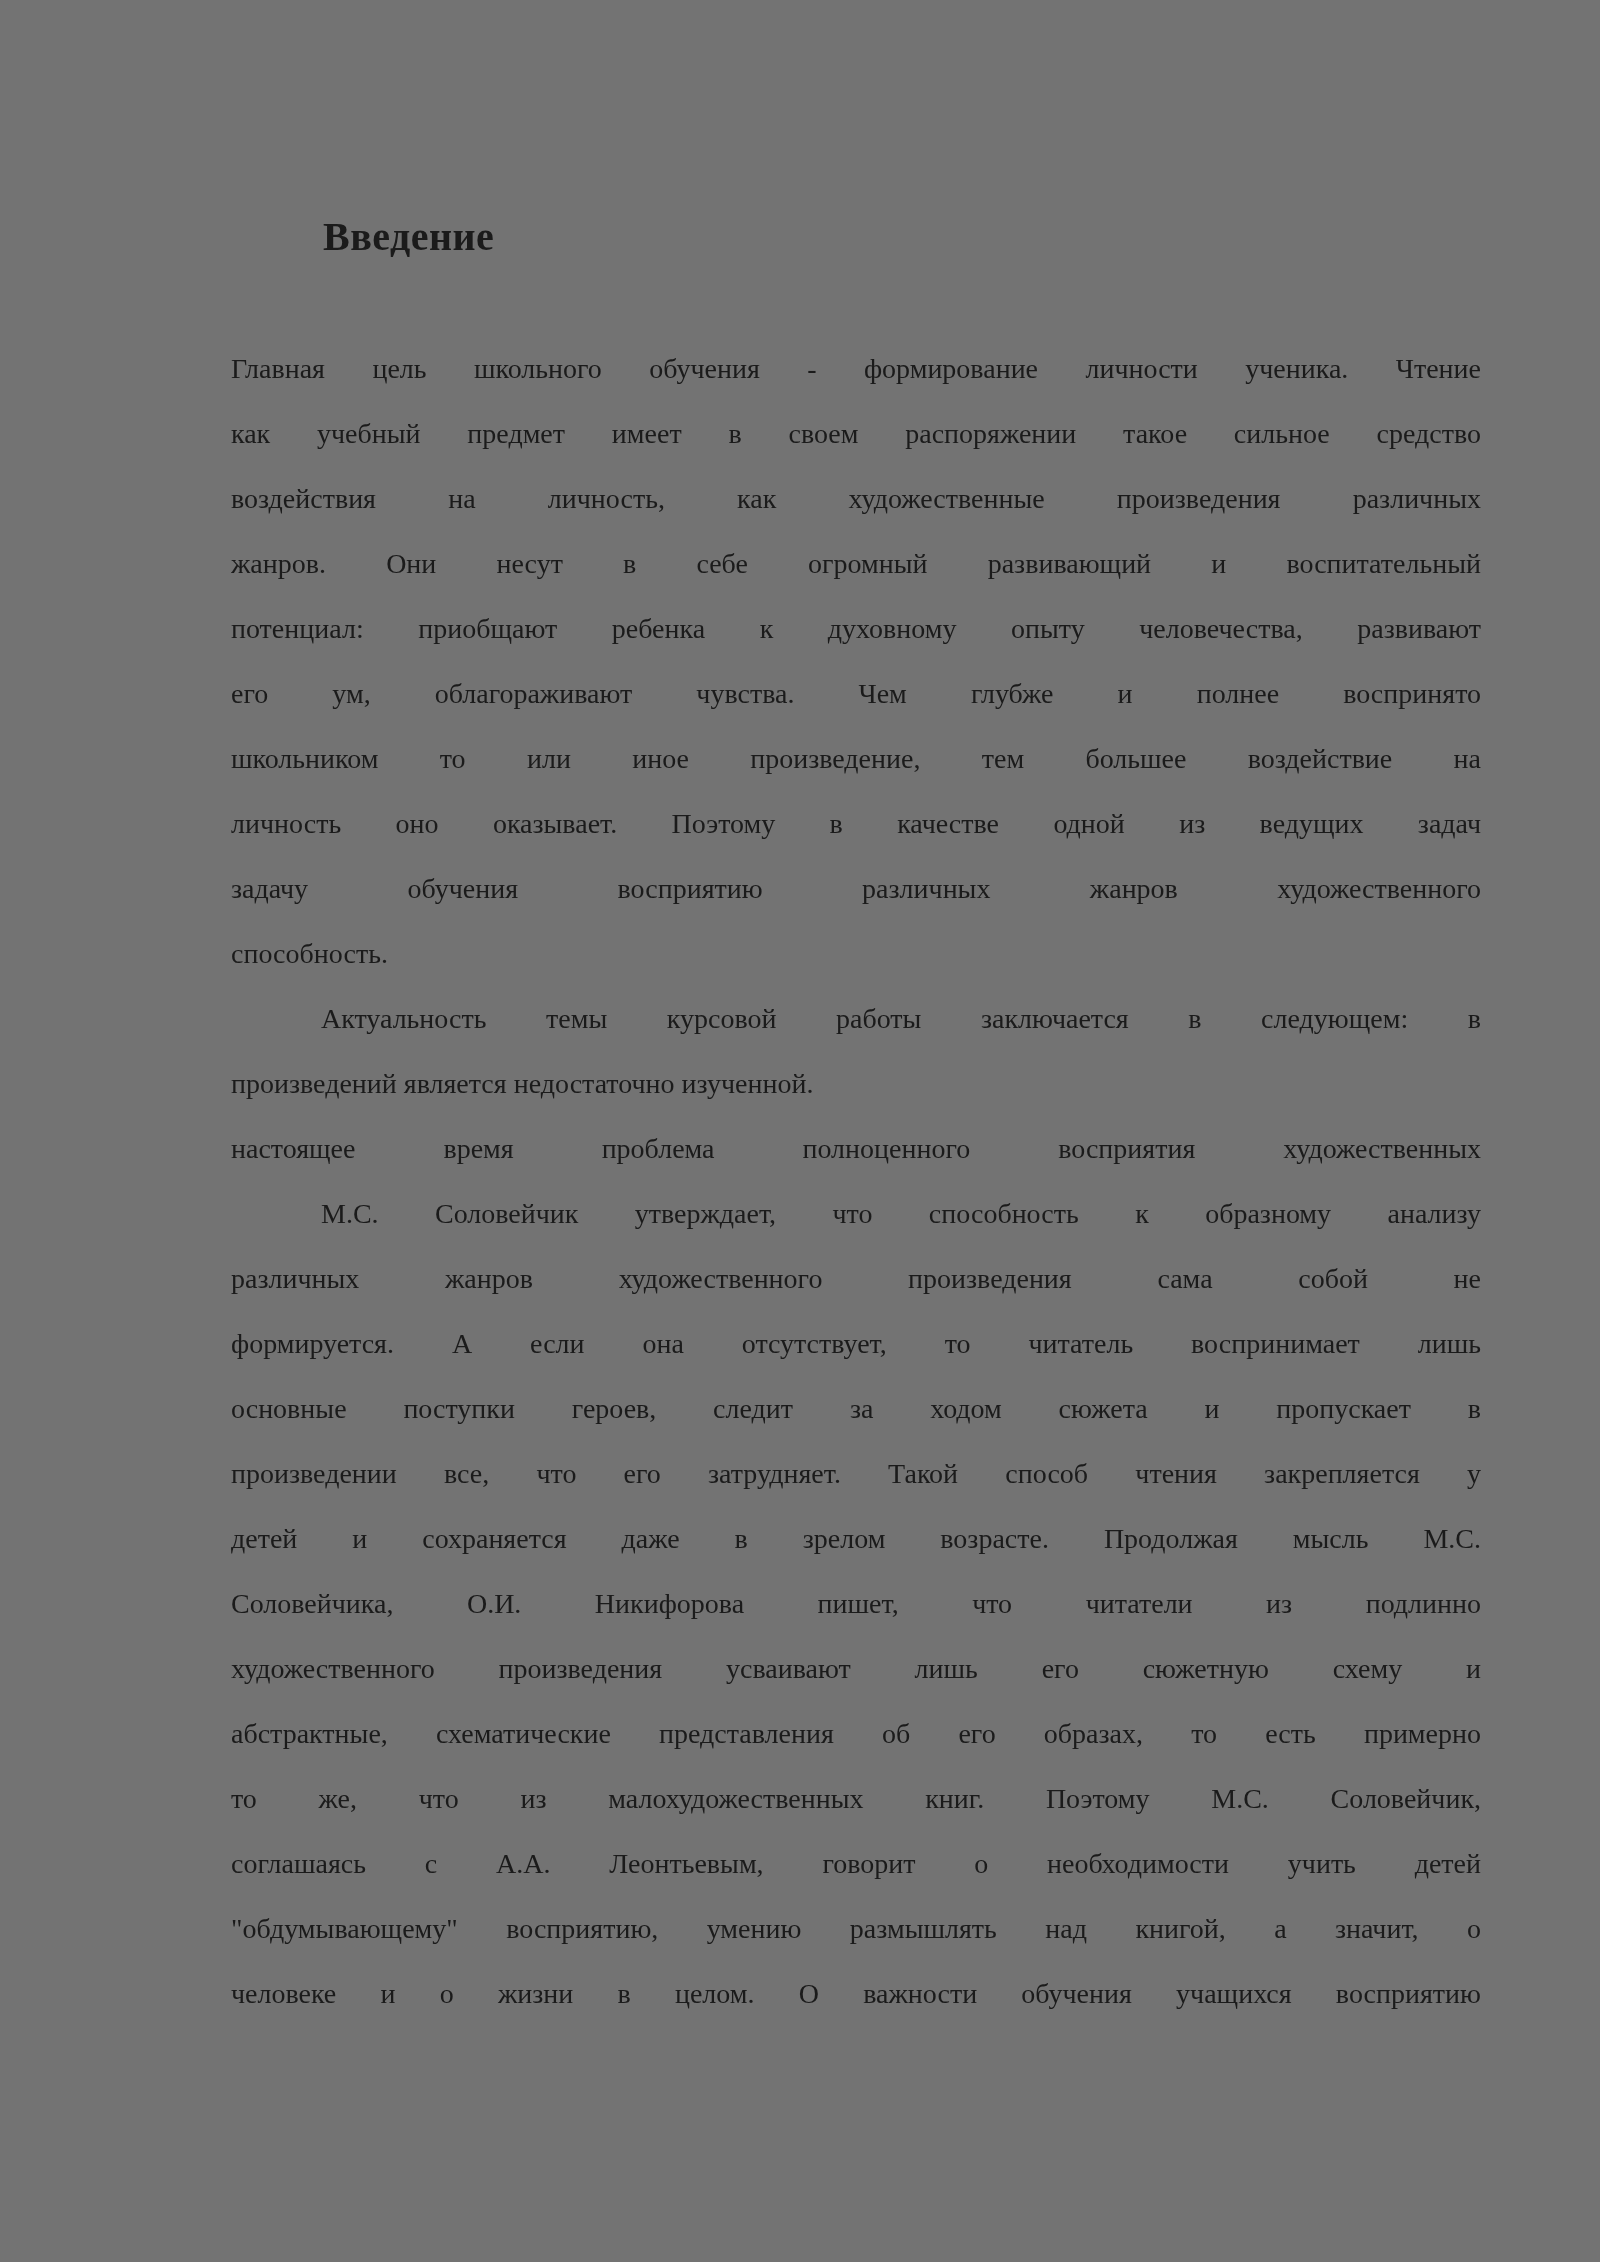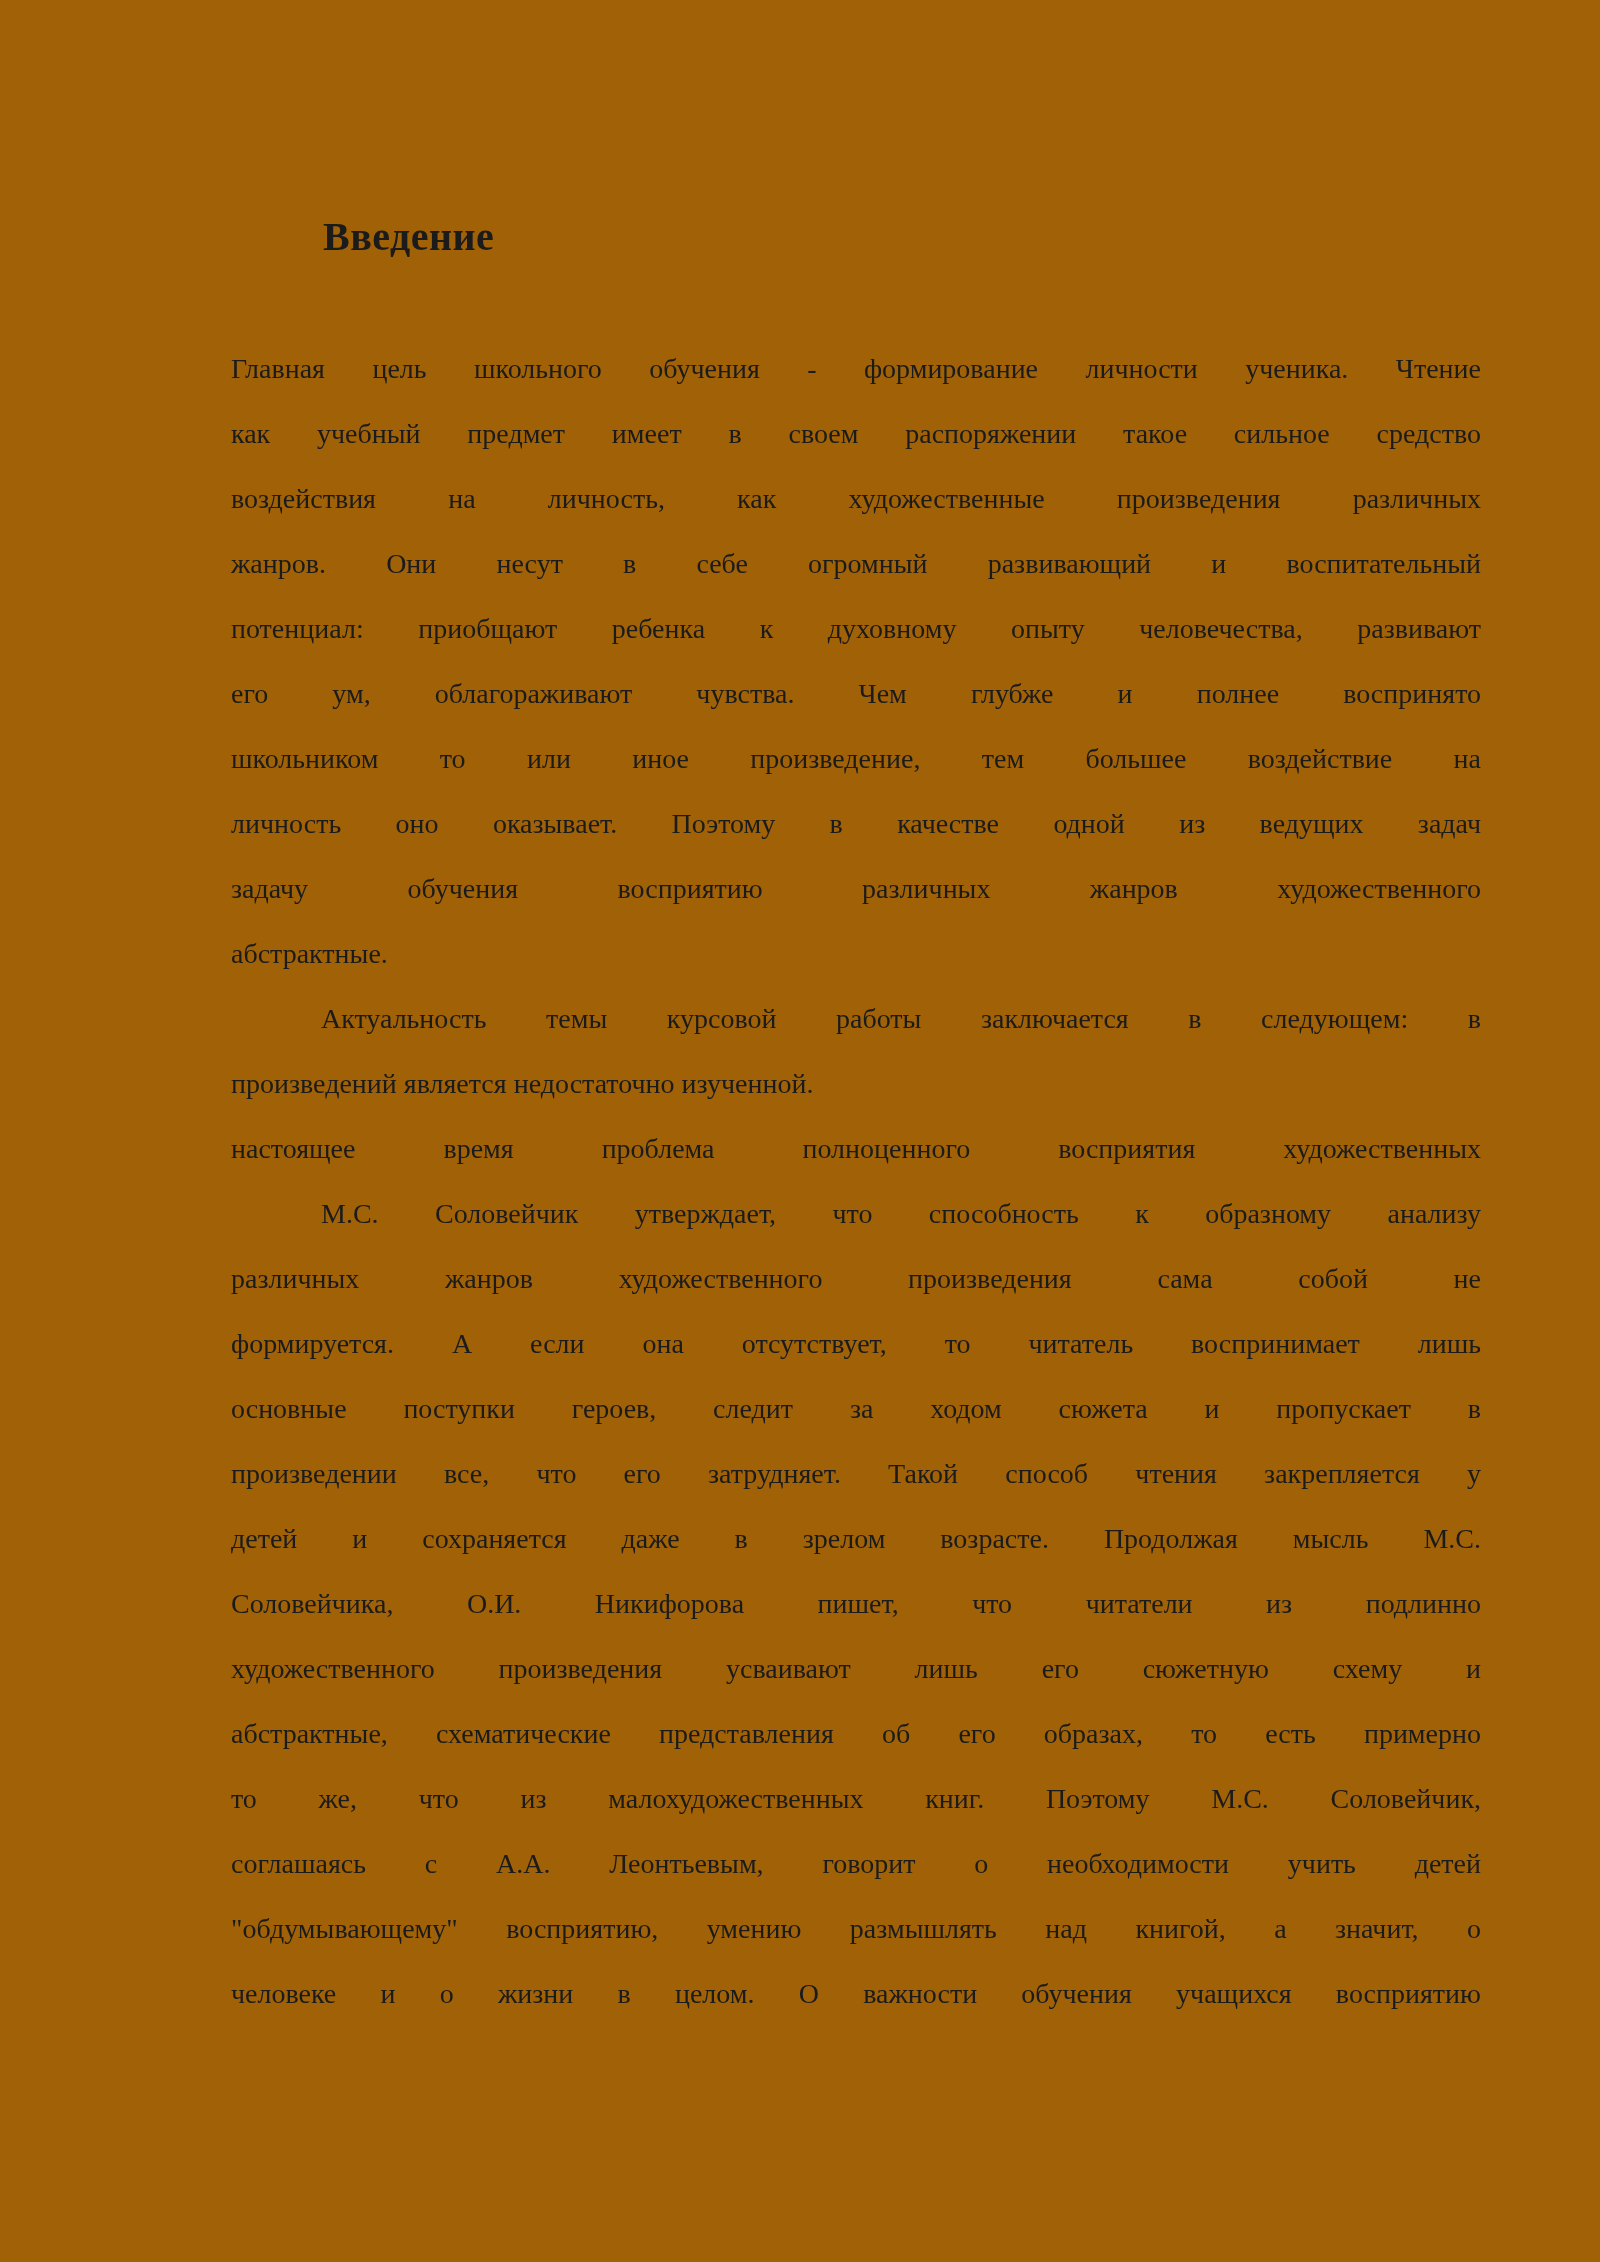--- a/index.html
+++ b/index.html
@@ -4,21 +4,21 @@
 <style>
   html, body {
     margin: 0;
     padding: 0;
     background: #ffffff;
   }
   .page {
     position: relative;
     width: 1600px;
     height: 2262px;
-    background: #a16207;
+    background: #737373;
     overflow: hidden;
     font-family: "Liberation Serif", "DejaVu Serif", serif;
     color: #1b1b1b;
   }
   .heading {
     position: absolute;
     top: 213px;
     left: 231px;
     width: 1250px;
     padding-left: 92px;
@@ -68,21 +68,21 @@
     <div class="paragraph">
       <div class="line">Главная цель школьного обучения - формирование личности ученика. Чтение</div>
       <div class="line">как учебный предмет имеет в своем распоряжении такое сильное средство</div>
       <div class="line">воздействия на личность, как художественные произведения различных</div>
       <div class="line">жанров. Они несут в себе огромный развивающий и воспитательный</div>
       <div class="line">потенциал: приобщают ребенка к духовному опыту человечества, развивают</div>
       <div class="line">его ум, облагораживают чувства. Чем глубже и полнее воспринято</div>
       <div class="line">школьником то или иное произведение, тем большее воздействие на</div>
       <div class="line">личность оно оказывает. Поэтому в качестве одной из ведущих задач</div>
       <div class="line">задачу обучения восприятию различных жанров художественного</div>
-      <div class="line end">абстрактные.</div>
+      <div class="line end">способность.</div>
     </div>
 
     <div class="paragraph">
       <div class="line indent">Актуальность темы курсовой работы заключается в следующем: в</div>
       <div class="line end">произведений является недостаточно изученной.</div>
       <div class="line">настоящее время проблема полноценного восприятия художественных</div>
     </div>
 
     <div class="paragraph">
       <div class="line indent">М.С. Соловейчик утверждает, что способность к образному анализу</div>

